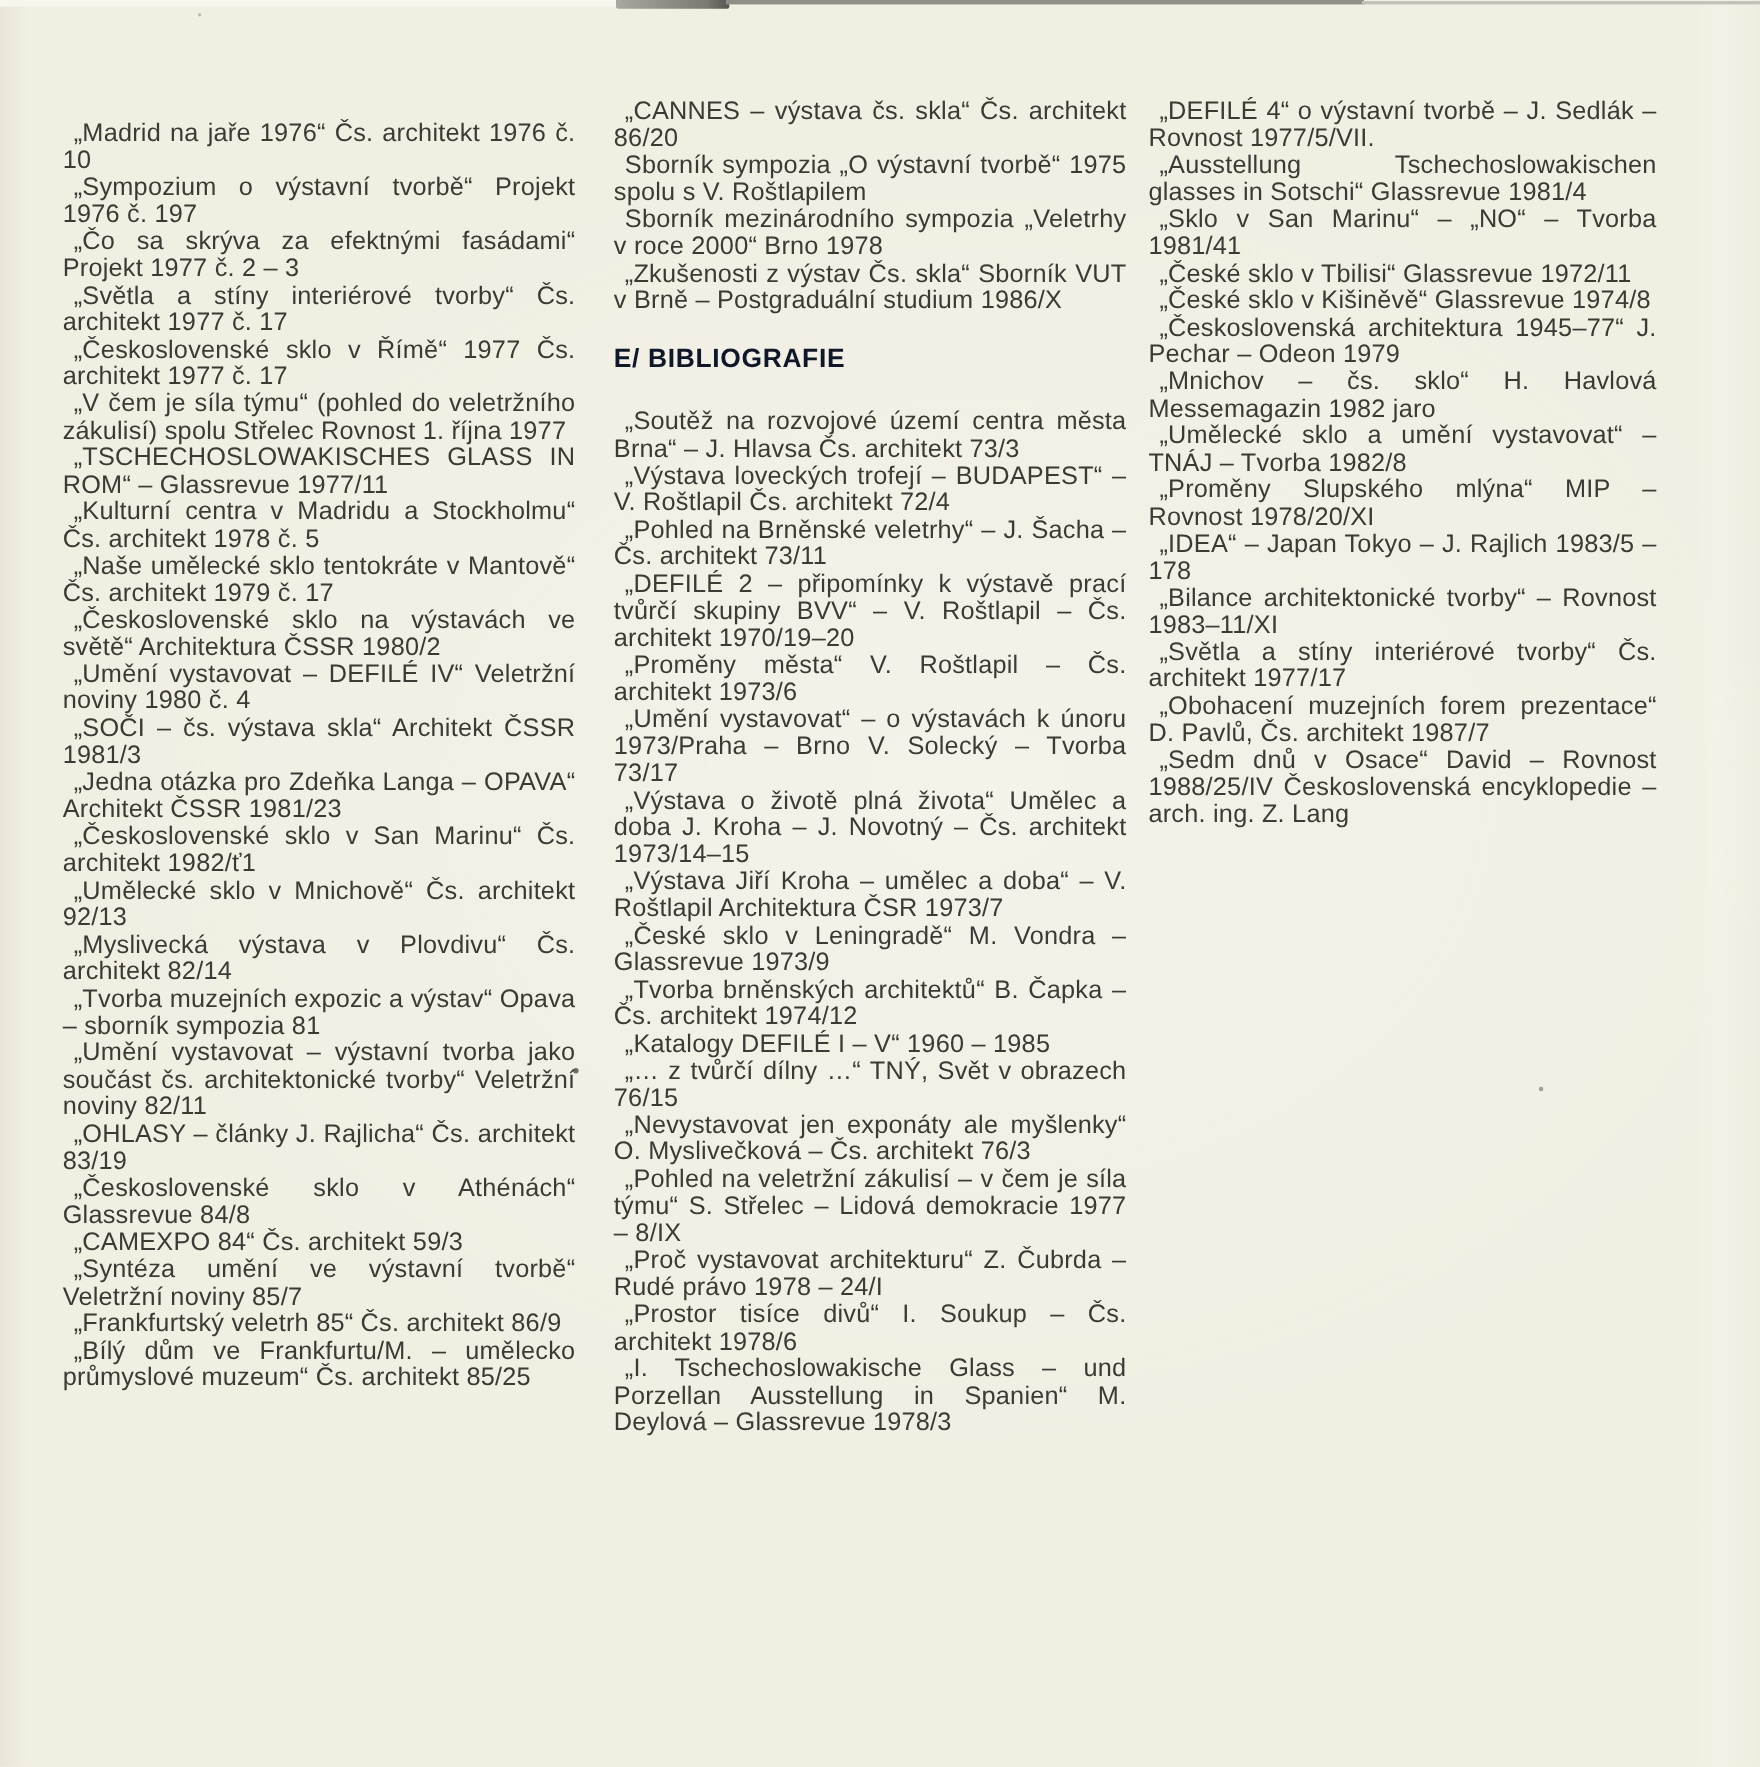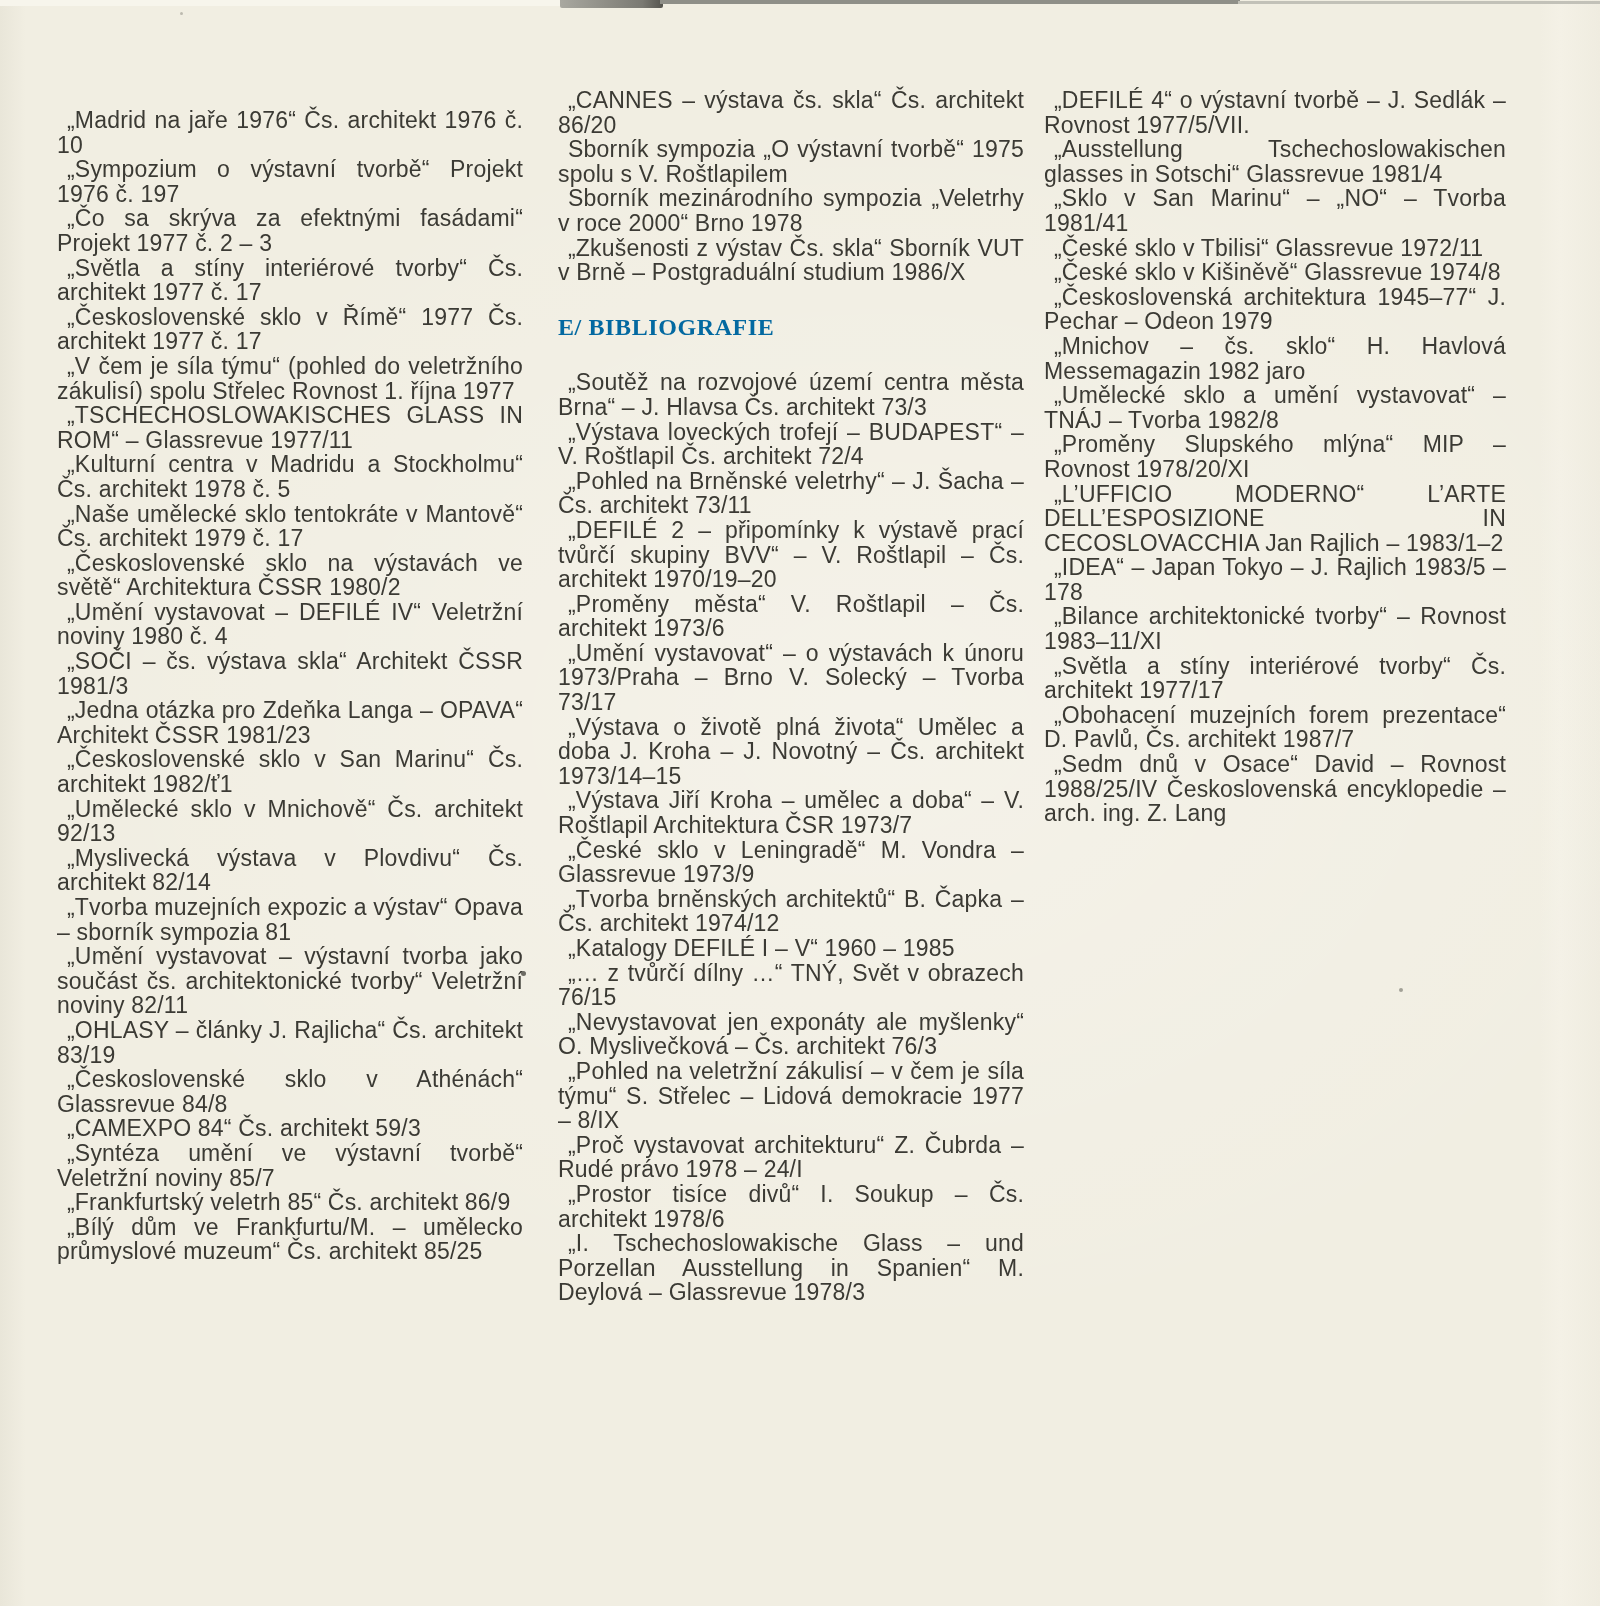--- a/index.html
+++ b/index.html
@@ -39,23 +39,22 @@
     margin: 0;
     text-align: justify;
     text-indent: 10px;
     color: #3b3a34;
   }
   .section-heading {
     margin: 30px 0 31px 0;
     font-weight: bold;
     font-size: 24px;
     letter-spacing: 0.6px;
-    color: #0369a1;
+    color: #0f172a;
     text-indent: 0;
-    font-family: Liberation Serif, serif;
   }
   
   .speck { position: absolute; background: #6d6c64; border-radius: 50%; }
   .speck-1 { left: 521px; top: 971px; width: 5px; height: 5px; }
   .speck-2 { left: 1399px; top: 988px; width: 4px; height: 4px; opacity: .6; }
   .speck-3 { left: 180px; top: 12px;  width: 3px; height: 3px; opacity: .4; }
 </style>
 </head>
 <body>
 
@@ -130,20 +129,19 @@
   <div>
       <p class="entry">„DEFILÉ 4“ o výstavní tvorbě – J. Sedlák – Rovnost 1977/5/VII.</p>
       <p class="entry">„Ausstellung Tschechoslowakischen glasses in Sotschi“ Glassrevue 1981/4</p>
       <p class="entry">„Sklo v San Marinu“ – „NO“ – Tvorba 1981/41</p>
       <p class="entry">„České sklo v Tbilisi“ Glassrevue 1972/11</p>
       <p class="entry">„České sklo v Kišiněvě“ Glassrevue 1974/8</p>
       <p class="entry">„Československá architektura 1945–77“ J. Pechar – Odeon 1979</p>
       <p class="entry">„Mnichov – čs. sklo“ H. Havlová Messemagazin 1982 jaro</p>
       <p class="entry">„Umělecké sklo a umění vystavovat“ – TNÁJ – Tvorba 1982/8</p>
       <p class="entry">„Proměny Slupského mlýna“ MIP – Rovnost 1978/20/XI</p>
-      <p class="entry">„L’UFFICIO MODERNO“ L’ARTE DELL’ESPOSIZIONE IN CECOSLOVACCHIA Jan Rajlich – 1983/1–2</p>
       <p class="entry">„IDEA“ – Japan Tokyo – J. Rajlich 1983/5 – 178</p>
       <p class="entry">„Bilance architektonické tvorby“ – Rovnost 1983–11/XI</p>
       <p class="entry">„Světla a stíny interiérové tvorby“ Čs. architekt 1977/17</p>
       <p class="entry">„Obohacení muzejních forem prezentace“ D. Pavlů, Čs. architekt 1987/7</p>
       <p class="entry">„Sedm dnů v Osace“ David – Rovnost 1988/25/IV Československá encyklopedie – arch. ing. Z. Lang</p>
     </div>
 </div>
 
 </body></html>

